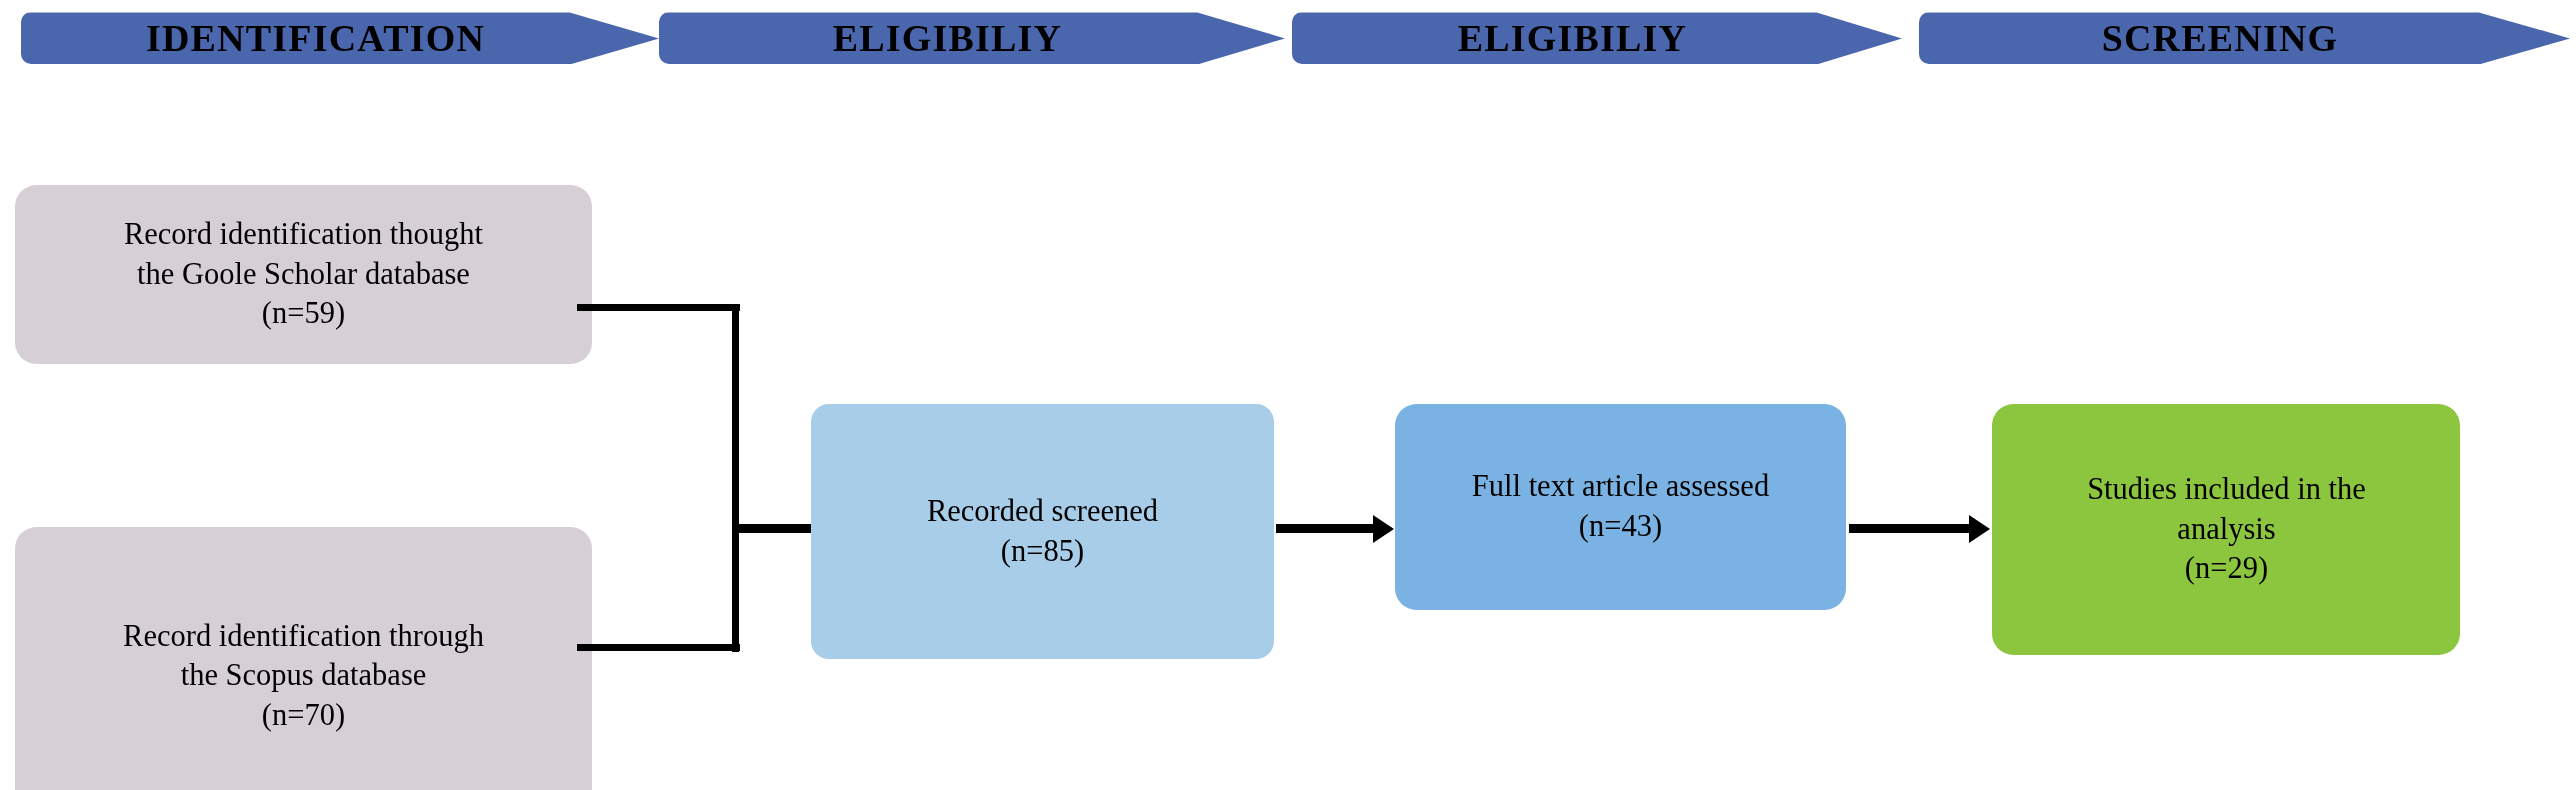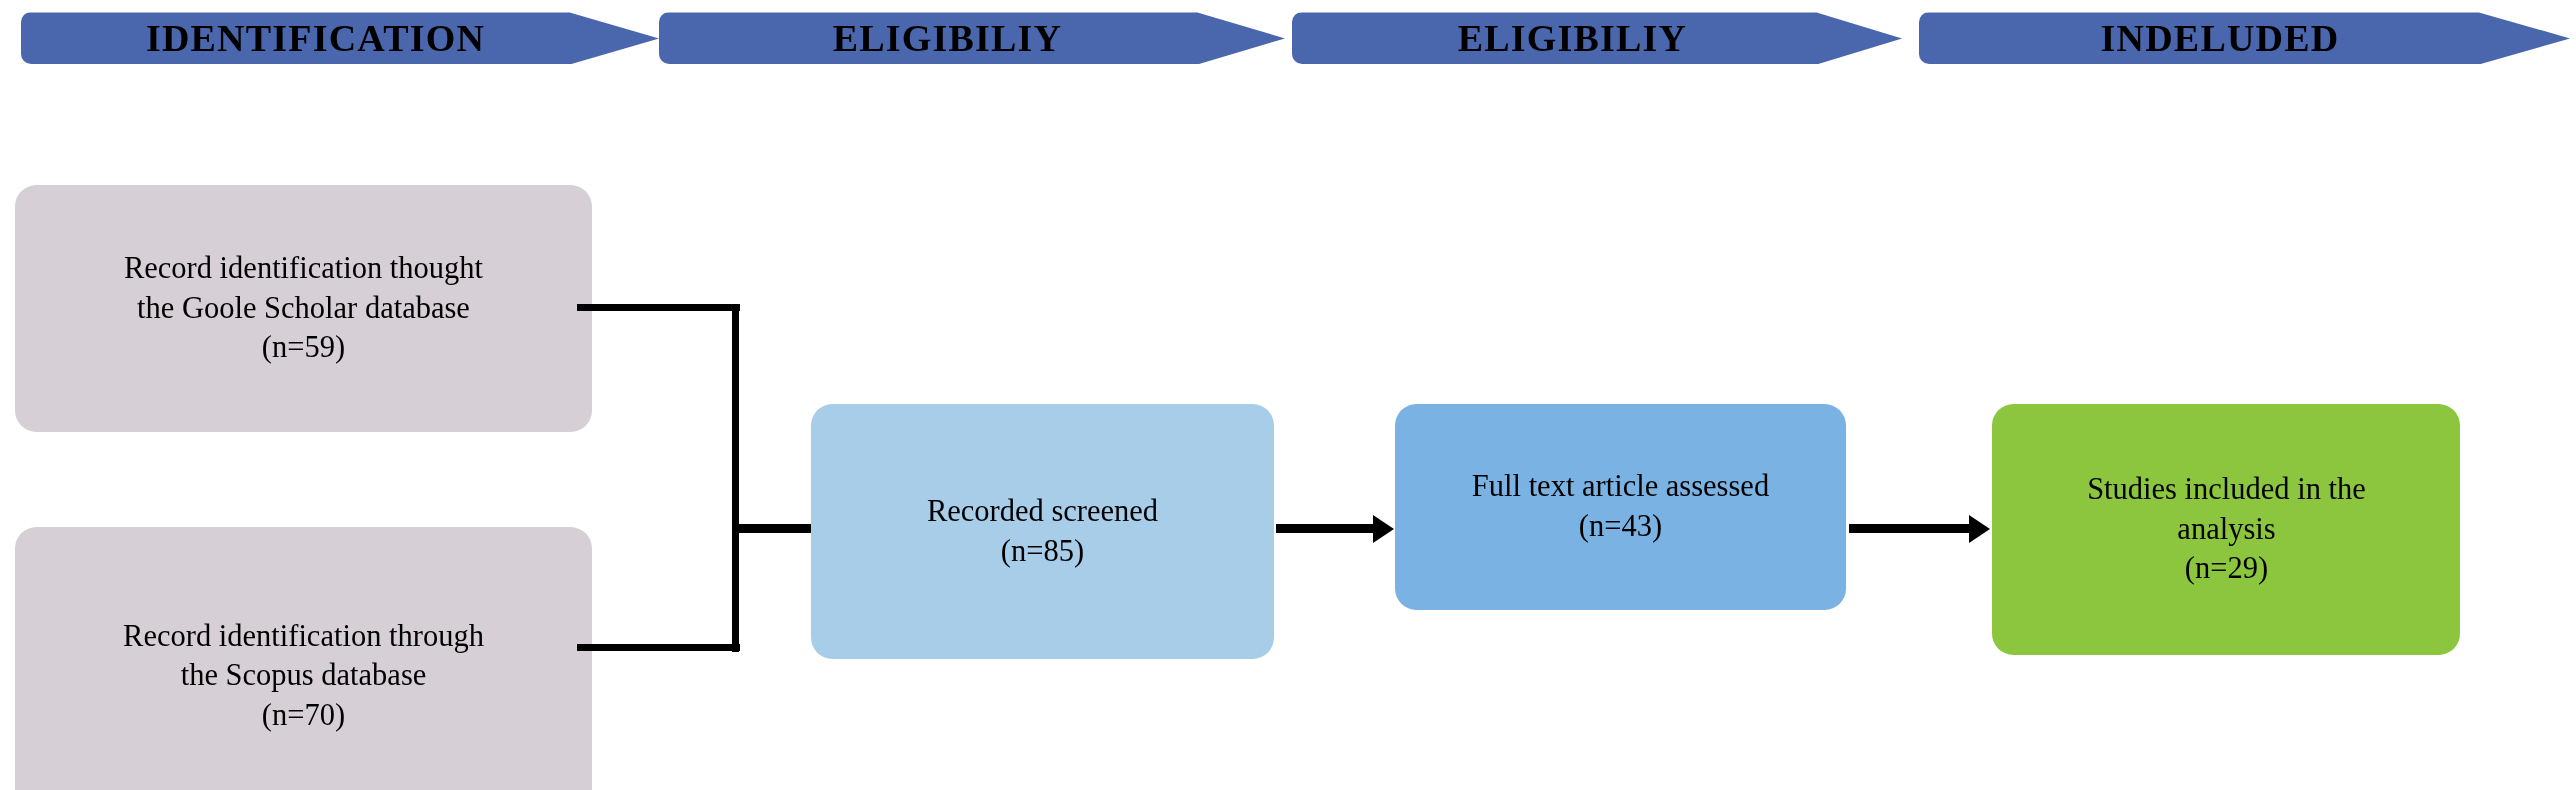--- a/index.html
+++ b/index.html
@@ -85,30 +85,31 @@
   }
   .node-text {
     font-family: "Liberation Serif", "DejaVu Serif", serif;
     font-size: 30.5px;
     line-height: 1.30;
     color: #000000;
     white-space: pre-line;
   }
 
   .node.gray1 {
-    left: 15px;  top: 185px;  width: 577px;  height: 247px;
+    left: 15px;  top: 185px;  width: 577px;  height: 179px;
     background: #d6d0d6;
   }
   .node.gray2 {
     left: 15px;  top: 527px;  width: 577px;  height: 298px;
     background: #d6d0d6;
   }
   .node.lightblue {
     left: 811px; top: 404px;  width: 463px; height: 255px;
     background: #a8cde9;
+    border-radius: 18px;
   }
   .node.midblue {
     left: 1395px; top: 404px; width: 451px; height: 206px;
     background: #7ab3e3;
   }
   .node.green {
     left: 1992px; top: 404px; width: 468px; height: 251px;
     background: #8cc63f;
     padding-left: 16px;
   }
@@ -155,21 +156,21 @@
 
   <div class="banner b2">
     <span class="banner-label">ELIGIBILIY</span>
   </div>
 
   <div class="banner b3">
     <span class="banner-label">ELIGIBILIY</span>
   </div>
 
   <div class="banner b4">
-    <span class="banner-label">INDELUDED</span>
+    <span class="banner-label">SCREENING</span>
   </div>
 
   <div class="node gray1">
     <span class="node-text">Record identification thought
 the Goole Scholar database
 (n=59)</span>
   </div>
 
   <div class="node gray2">
     <span class="node-text">Record identification through

